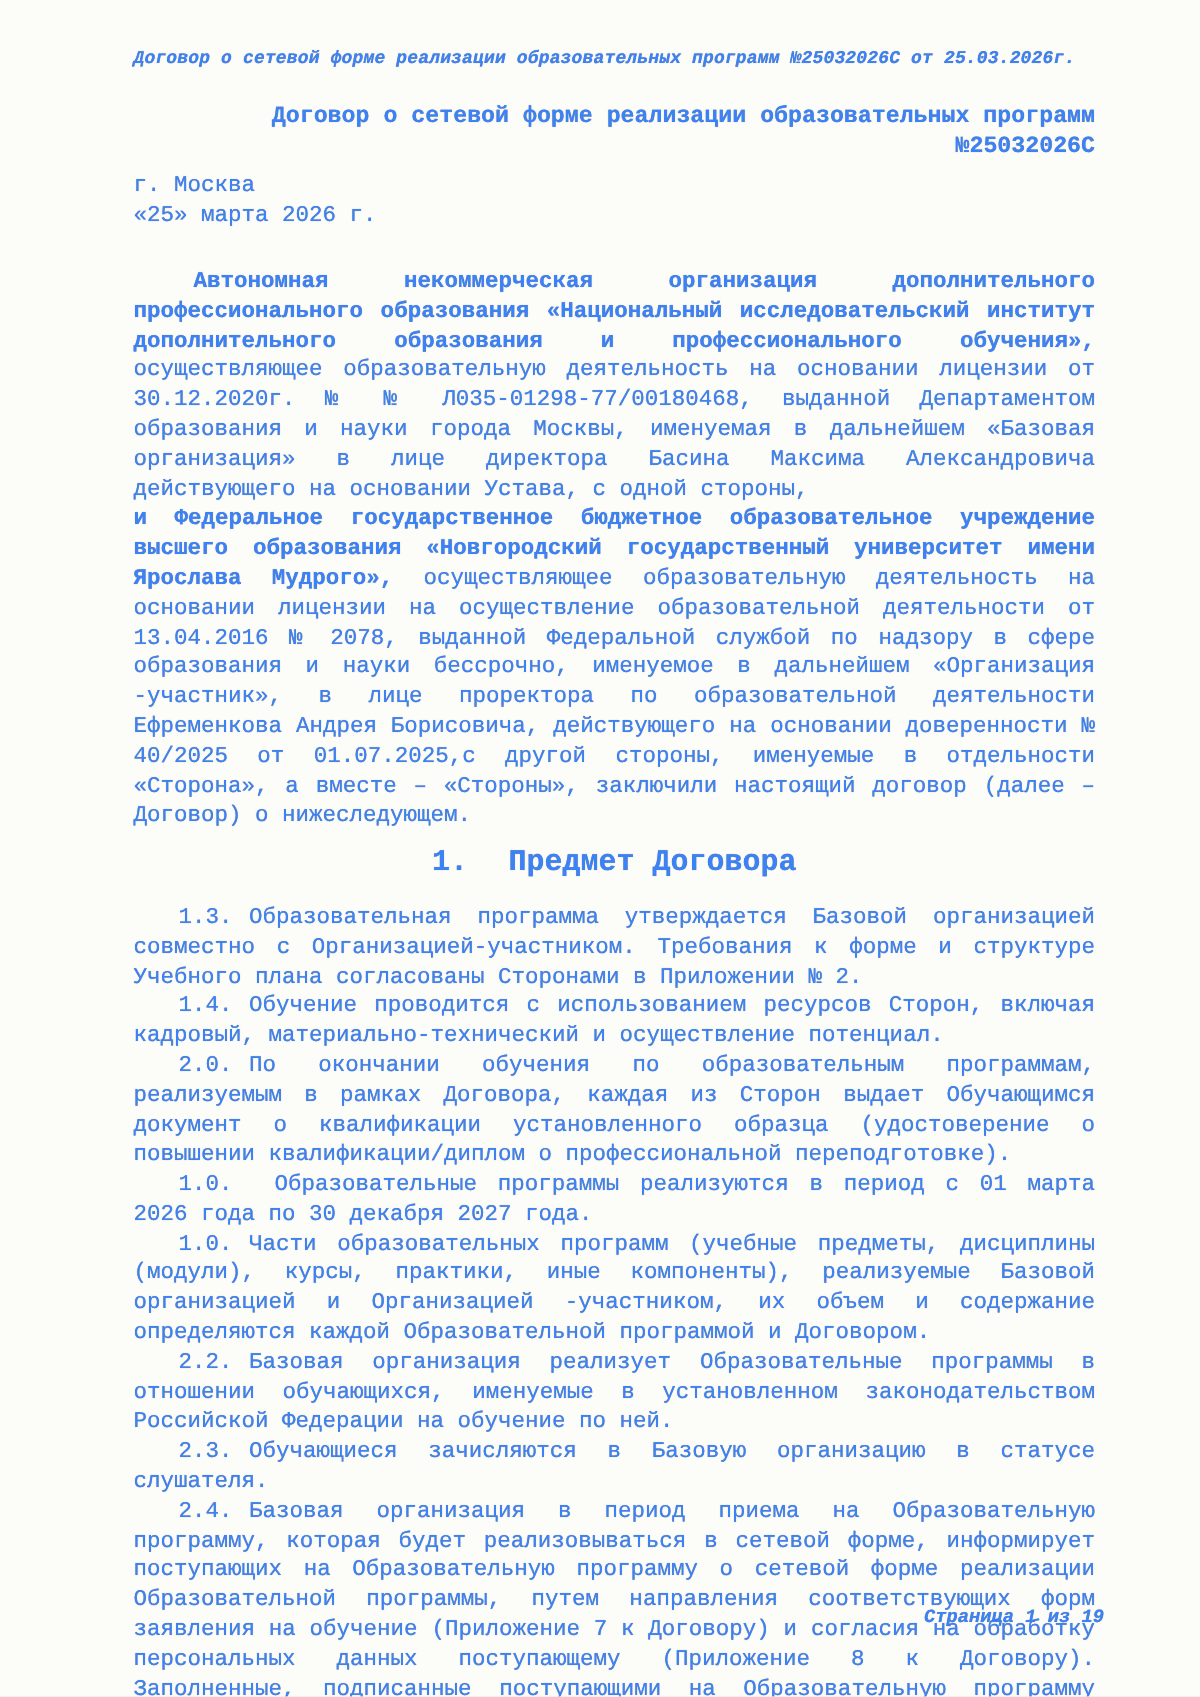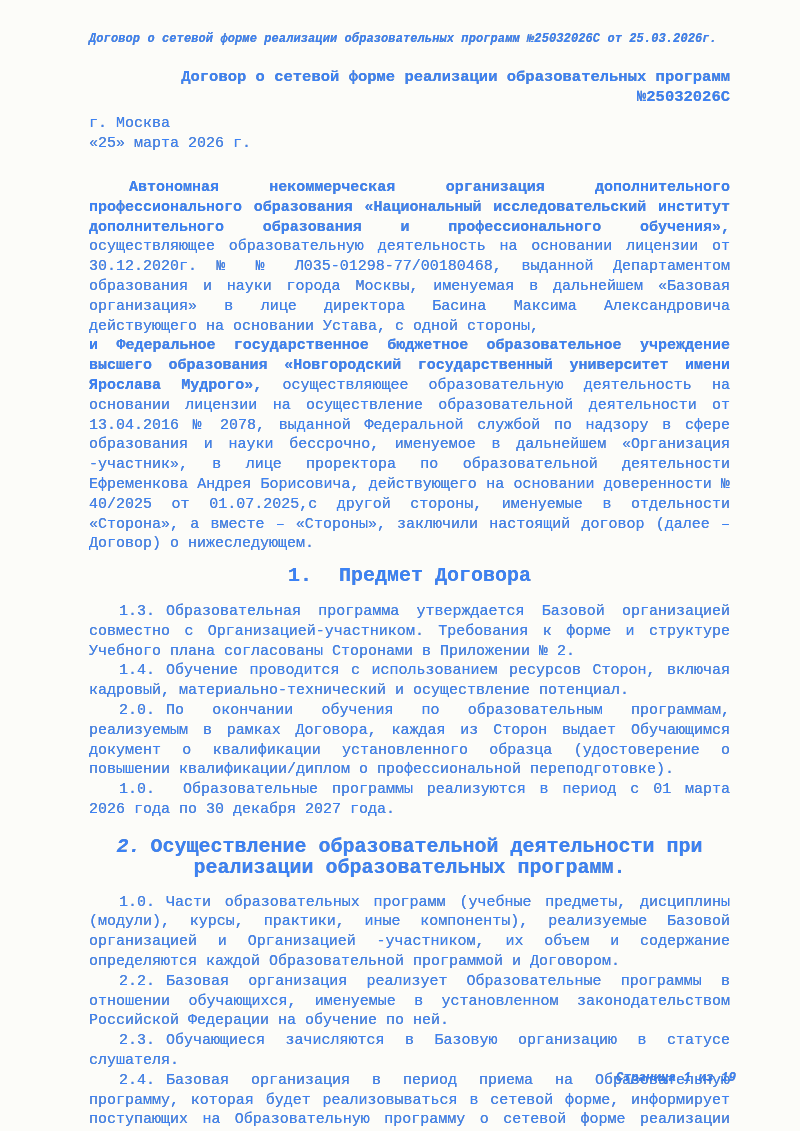--- a/index.html
+++ b/index.html
@@ -82,23 +82,20 @@
 
   <div class="sec-head first">
     <span class="sec-num">1.</span><span>Предмет Договора</span>
   </div>
 
   <p class="just clause"><span class="cnum">1.3.</span><span>Образовательная программа утверждается Базовой организацией совместно с Организацией-участником. Требования к форме и структуре Учебного плана согласованы Сторонами в Приложении № 2.</span></p>
   <p class="just clause"><span class="cnum">1.4.</span><span>Обучение проводится с использованием ресурсов Сторон, включая кадровый, материально-технический и осуществление потенциал.</span></p>
   <p class="just clause"><span class="cnum">2.0.</span><span>По окончании обучения по образовательным программам, реализуемым в рамках Договора, каждая из Сторон выдает Обучающимся документ о квалификации установленного образца (удостоверение о повышении квалификации/диплом о профессиональной переподготовке).</span></p>
   <p class="just clause"><span class="cnum wide">1.0.</span><span>Образовательные программы реализуются в период с 01 марта 2026 года по 30 декабря 2027 года.</span></p>
 
-  <div class="sec-head second">
-    <span class="sec-num it">2.</span><span>Осуществление образовательной деятельности при реализации образовательных программ.</span>
-  </div>
 
   <p class="just clause"><span class="cnum">1.0.</span><span>Части образовательных программ (учебные предметы, дисциплины (модули), курсы, практики, иные компоненты), реализуемые Базовой организацией и Организацией -участником, их объем и содержание определяются каждой Образовательной программой и Договором.</span></p>
   <p class="just clause"><span class="cnum">2.2.</span><span>Базовая организация реализует Образовательные программы в отношении обучающихся, именуемые в установленном законодательством Российской Федерации на обучение по ней.</span></p>
   <p class="just clause"><span class="cnum">2.3.</span><span>Обучающиеся зачисляются в Базовую организацию в статусе слушателя.</span></p>
   <p class="just clause"><span class="cnum">2.4.</span><span>Базовая организация в период приема на Образовательную программу, которая будет реализовываться в сетевой форме, информирует поступающих на Образовательную программу о сетевой форме реализации Образовательной программы, путем направления соответствующих форм заявления на обучение (Приложение 7 к Договору) и согласия на обработку персональных данных поступающему (Приложение 8 к Договору). Заполненные, подписанные поступающими на Образовательную программу заявления и согласия на обработку персональных данных, передаются в установленном порядке в Организацию – участник.</span></p>
   <p class="just clause"><span class="cnum">2.5.</span><span>Обучающиеся зачисляются в Организацию - участник для обучения по Образовательной программе путем перевода без отчисления из Базовой организации в статусе слушателя.</span></p>
 
   <div class="footer">Страница 1 из 19</div>
 
 </div>

